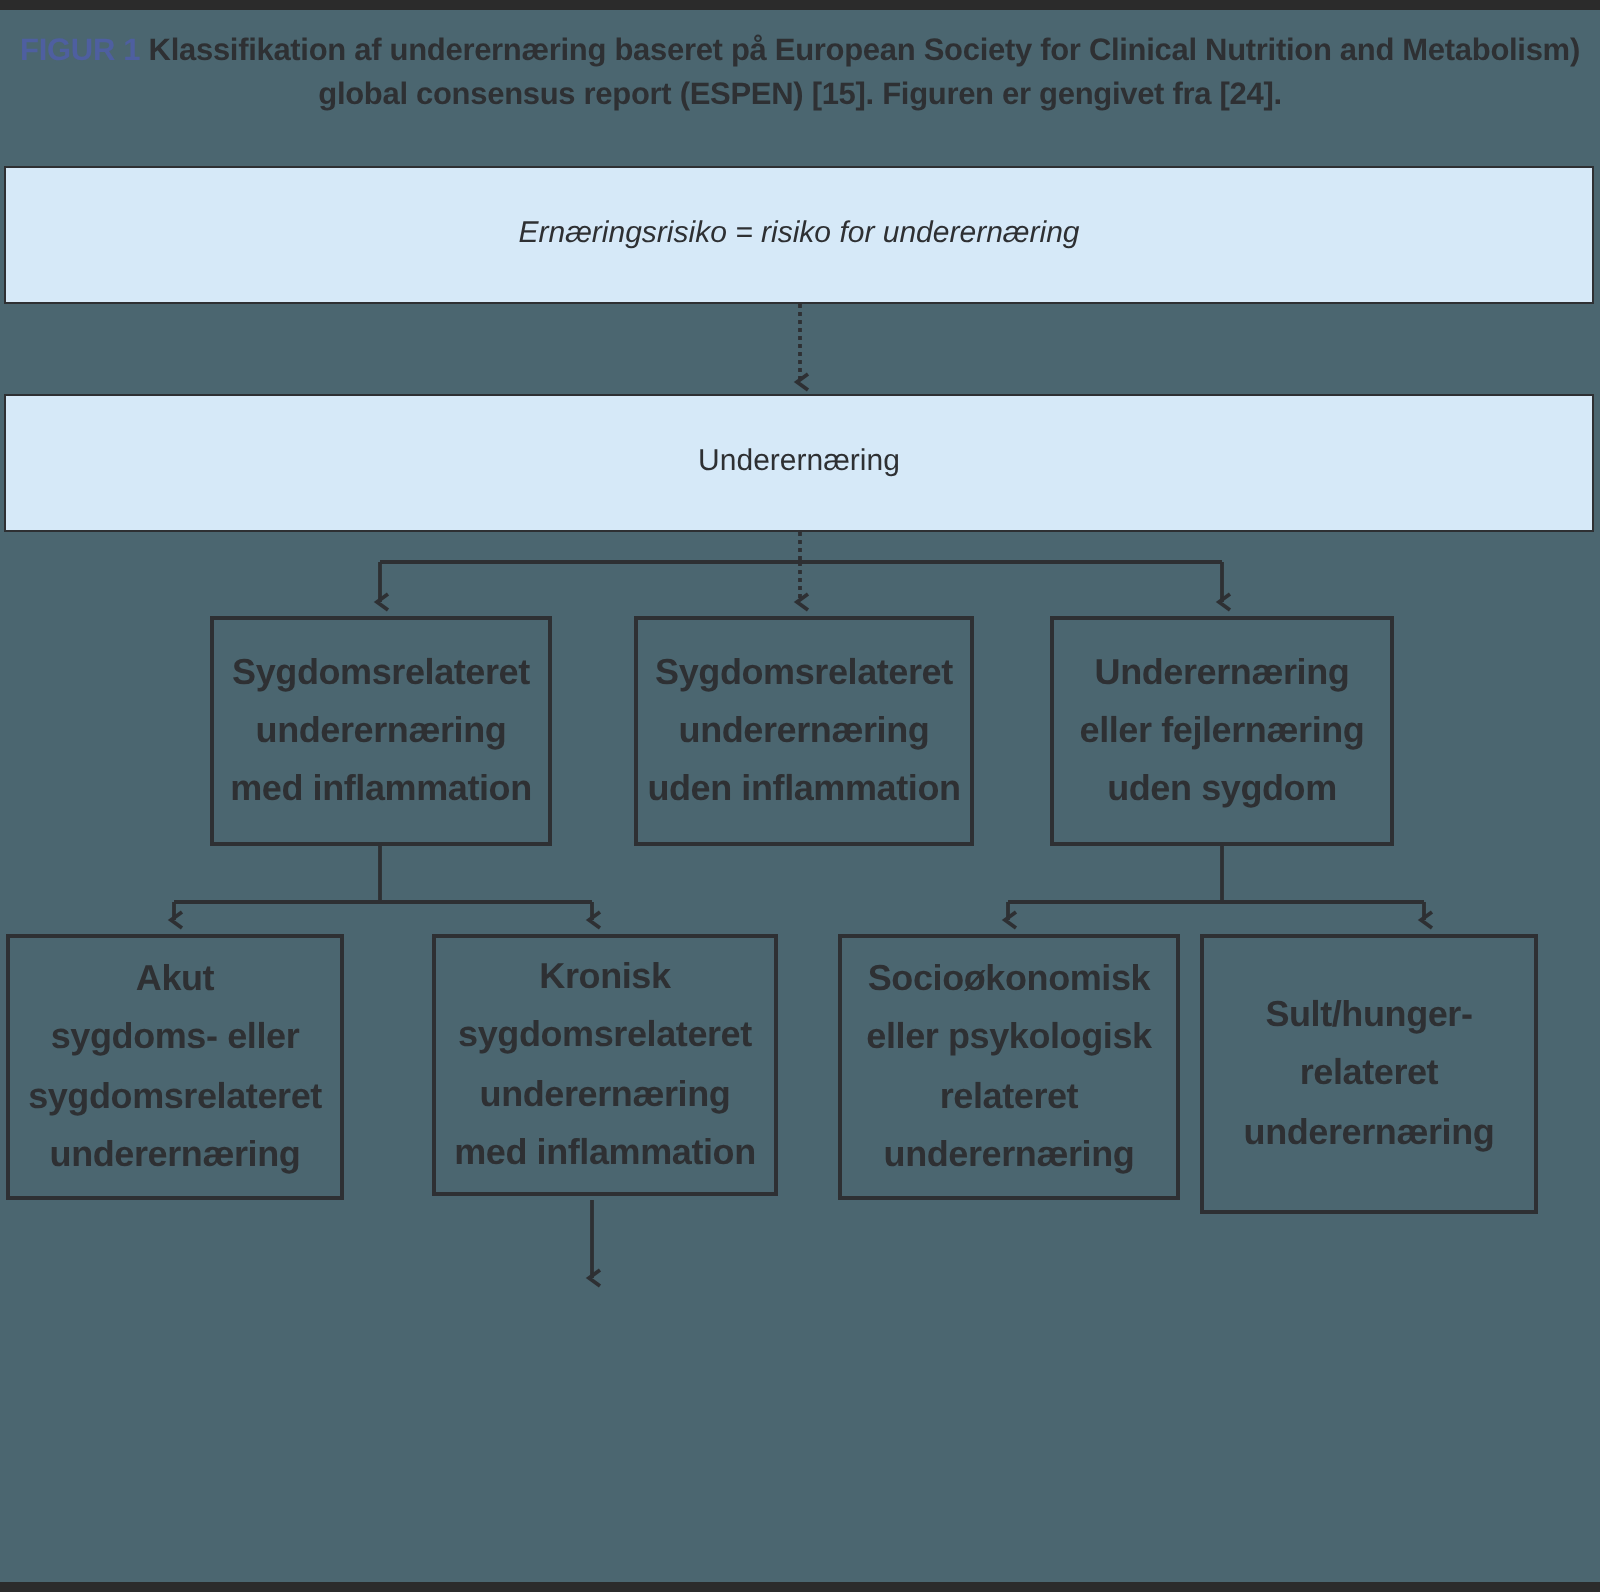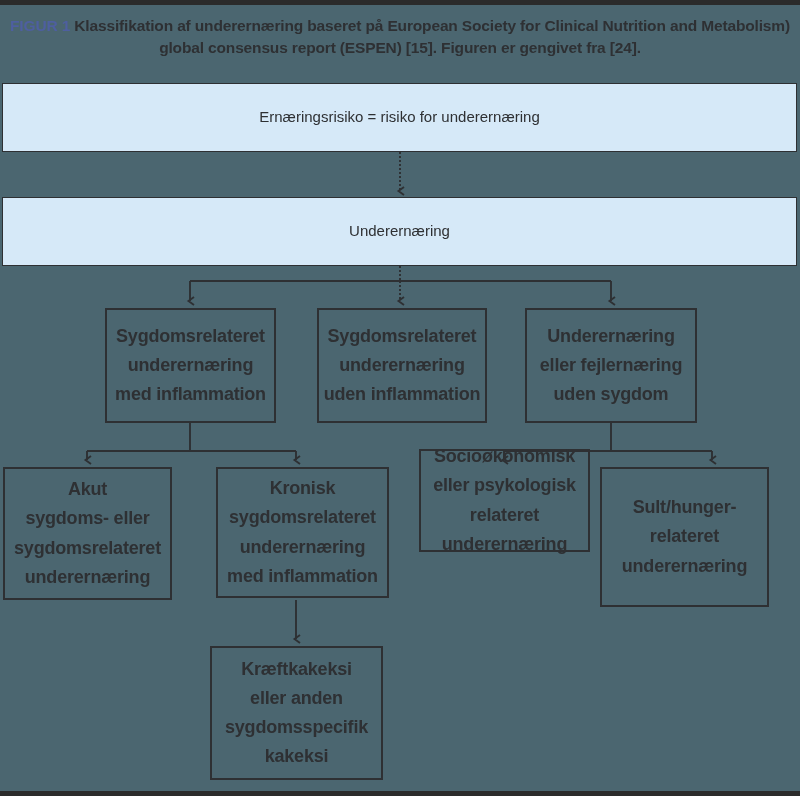--- a/index.html
+++ b/index.html
@@ -69,32 +69,32 @@
   .node.plain {
     background: transparent;
     border: 2.2px solid #2e3033;
     font-size: 18px;
     line-height: 1.62;
     font-weight: bold;
     letter-spacing: -0.2px;
   }
 
   
-  #node-risk   { left: 2px;   top: 78px;  width: 795px; height: 69px; }
+  #node-risk   { left: 2px;   top: 78px;  width: 795px; height: 69px; font-style: italic; }
   #node-under  { left: 2px;   top: 192px; width: 795px; height: 69px; }
 
   
   #node-drm-infl    { left: 105px; top: 303px; width: 171px; height: 115px; }
   #node-drm-noinfl  { left: 317px; top: 303px; width: 170px; height: 115px; }
   #node-no-disease  { left: 525px; top: 303px; width: 172px; height: 115px; }
 
   
   #node-acute     { left: 3px;   top: 462px; width: 169px; height: 133px; }
   #node-chronic   { left: 216px; top: 462px; width: 173px; height: 131px; }
-  #node-socio     { left: 419px; top: 444px; width: 171px; height: 103px; }
+  #node-socio     { left: 419px; top: 462px; width: 171px; height: 133px; }
   #node-hunger    { left: 600px; top: 462px; width: 169px; height: 140px; }
 
   
   #node-cachexia  { left: 210px; top: 641px; width: 173px; height: 134px; }
 </style>
 </head>
 <body>
 
 <div id="figure-root">
 
@@ -152,18 +152,14 @@
 underernæring
 med inflammation</div>
   <div class="node plain" id="node-socio">Socioøkonomisk
 eller psykologisk
 relateret
 underernæring</div>
   <div class="node plain" id="node-hunger">Sult/hunger-
 relateret
 underernæring</div>
 
-  <div class="node plain" id="node-cachexia">Kræftkakeksi
-eller anden
-sygdomsspecifik
-kakeksi</div>
 
 </div>
 
 </body></html>

